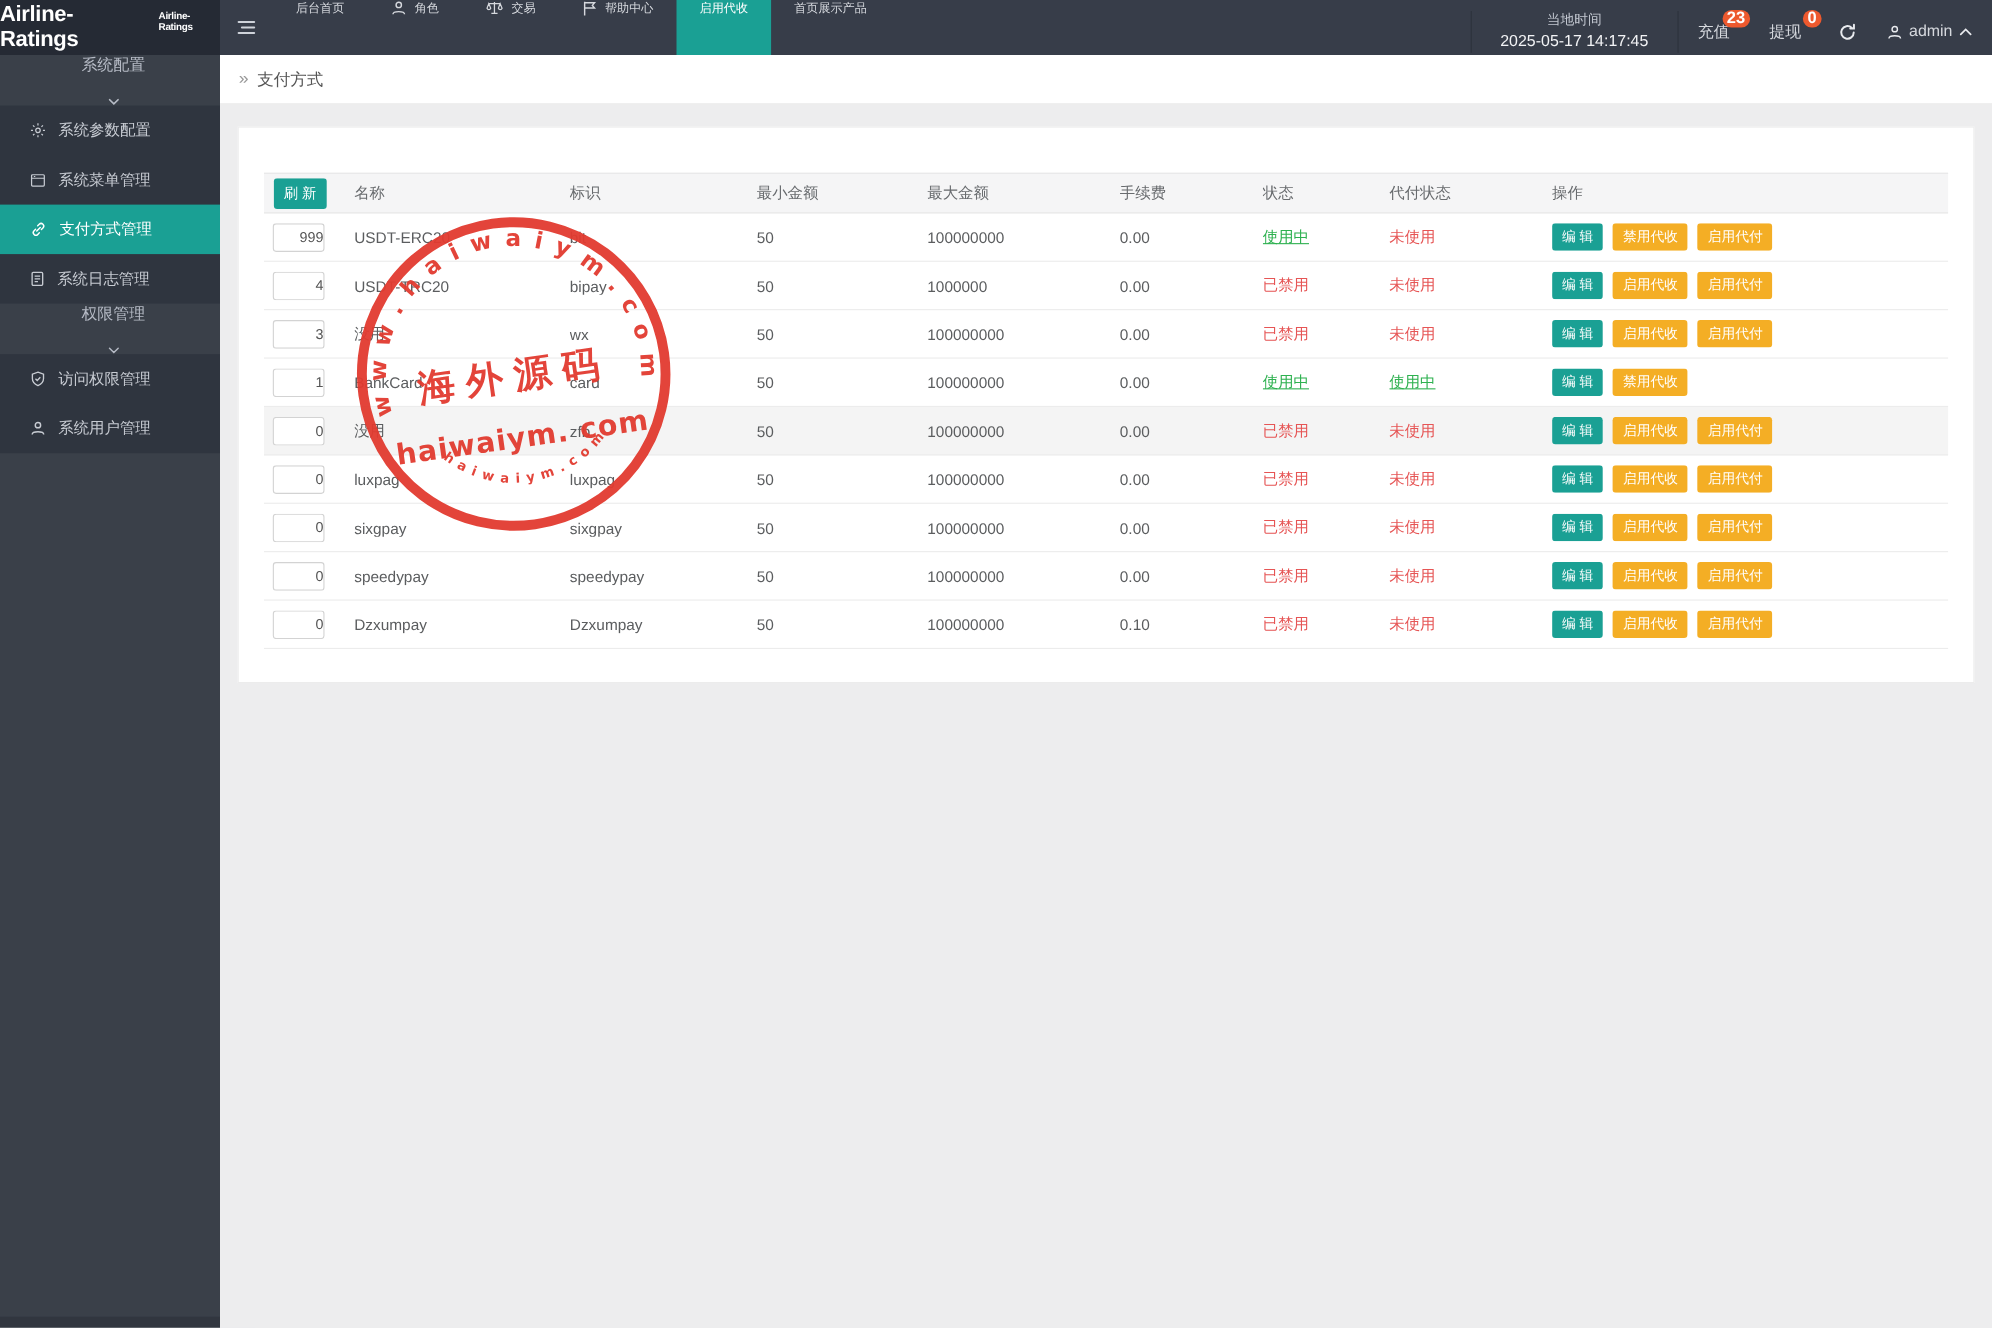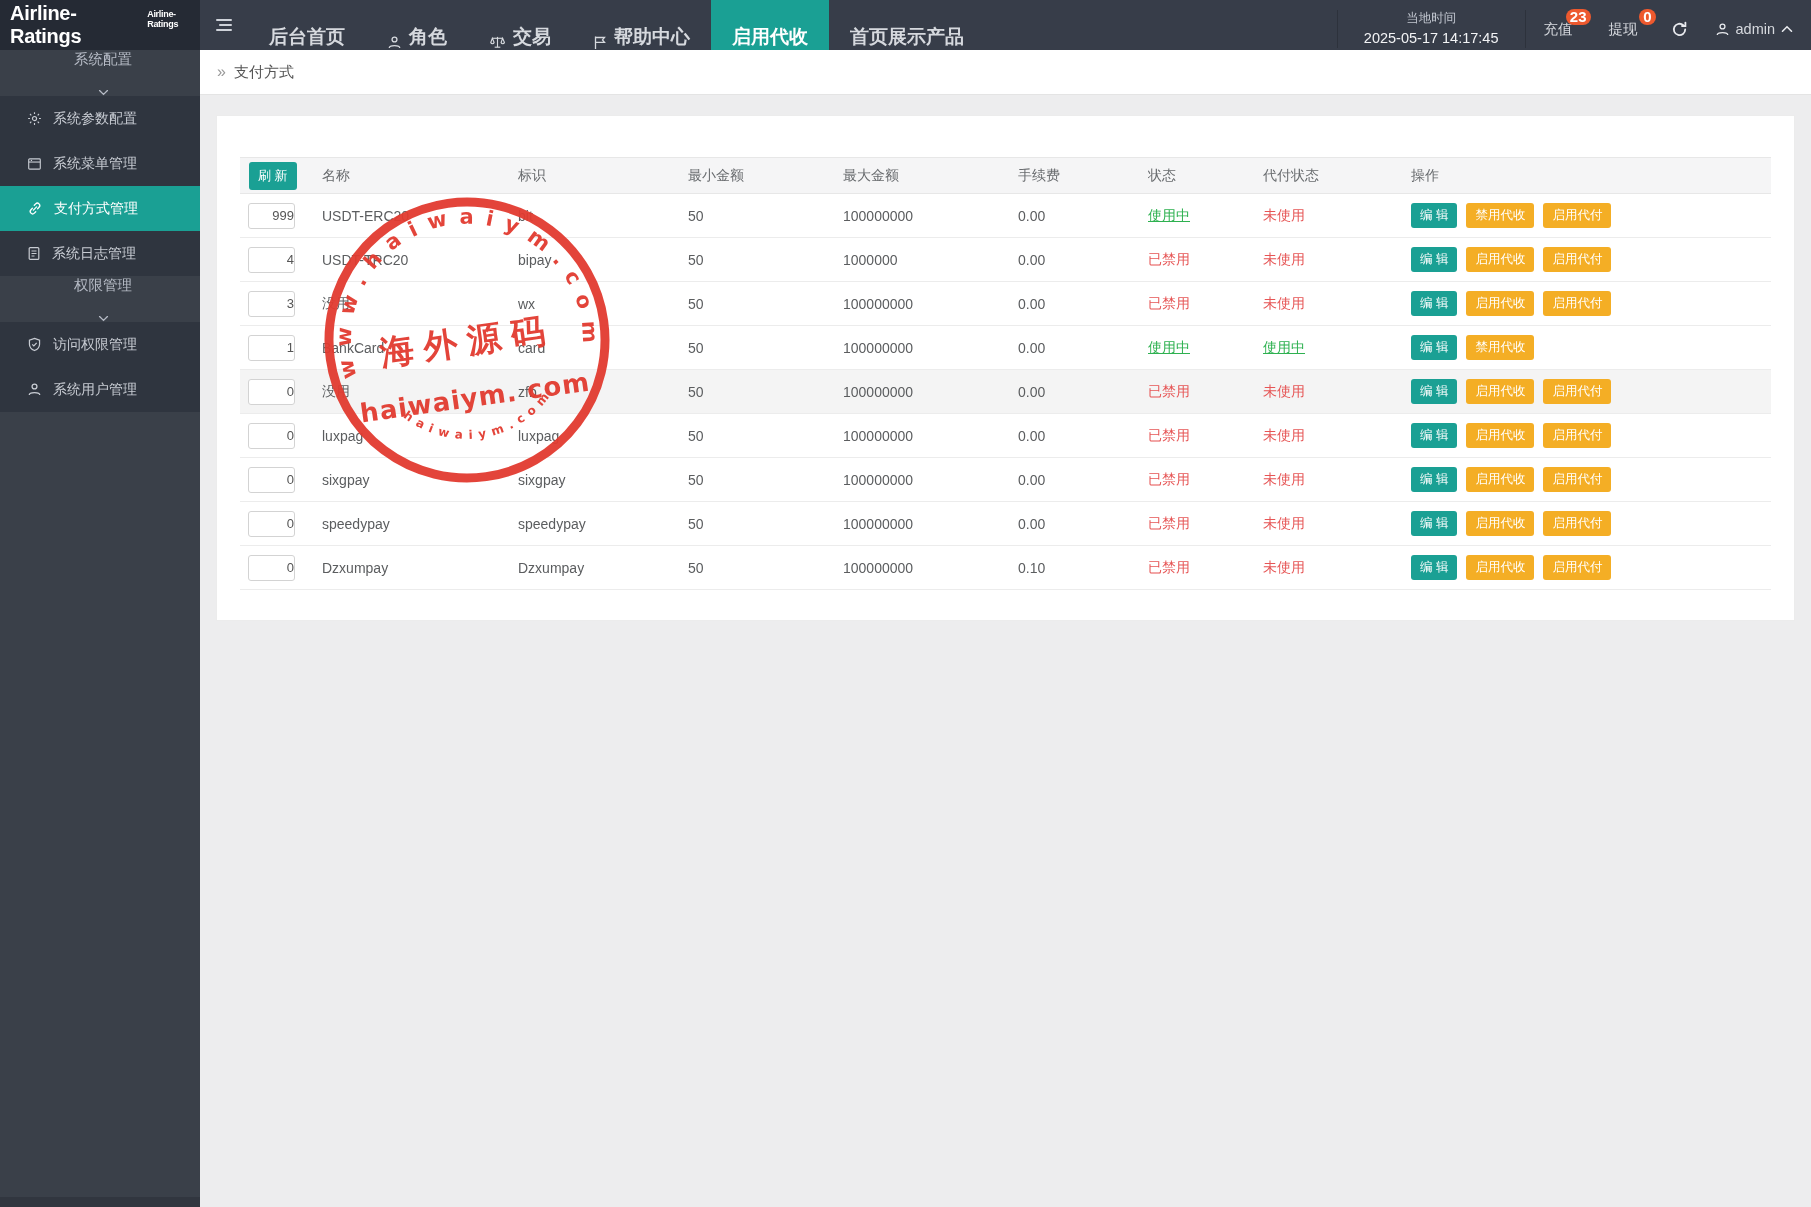--- a/index.html
+++ b/index.html
@@ -8,26 +8,26 @@
   }
   *{box-sizing:border-box; margin:0; padding:0;}
   html,body{width:1811px; height:1207px;}
   body{
     position:relative; overflow:hidden; background:#ededee;
     font-family:"Liberation Sans","DejaVu Sans",sans-serif;
   }
   
   .topbar{position:absolute; left:0; top:0; right:0; height:50px; background:#373d49;
     display:flex; align-items:stretch; color:#d6d9de; z-index:5;}
-  .logo{width:200px; background:#252a34; display:flex; align-items:center; padding-left:10px;
+  .logo{width:200px; background:#252a34; display:flex; align-items:center; 
     color:#fff; font-size:20px; font-weight:bold; letter-spacing:-0.3px; flex:none;gap:12px;}
   .logo sup{font-size:9px; font-weight:bold; margin-left:3px; align-self:flex-start; margin-top:9px;}
   .hamburger{width:48px; display:flex; align-items:center; justify-content:center; cursor:pointer;}
   .nav{display:flex; align-items:stretch;}
-  .nav-item{display:flex; align-items:flex-end; gap:7px; padding:0 21px; font-size:19px; cursor:pointer;font-weight:bold;}
+  .nav-item{display:flex; align-items:flex-start; gap:7px; padding:0 21px; font-size:11px; cursor:pointer;}
   .nav-item.active{background:var(--accent); color:#fff;}
   .icon{display:inline-flex; align-items:center; justify-content:center; line-height:0;}
   .top-right{margin-left:auto; display:flex; align-items:center; height:58px;}
   .time-block{text-align:center; padding:0 26px; border-left:1px solid #2d323c; border-right:1px solid #2d323c; line-height:1.3;}
   .time-label{font-size:12.5px; color:#c3c8d1;}
   .time-value{font-size:14.5px; color:#f2f3f5; margin-top:2px;}
   .top-link{position:relative; padding:0 18px; font-size:14.5px; height:50px; display:flex; align-items:center; cursor:pointer;}
   .badge{position:absolute; top:5px; right:0px; min-width:15px; height:16px; padding:0 4px;
     background:var(--badge); color:#fff; border-radius:9px; font-size:15px; line-height:16px; text-align:center; font-weight:bold;}
   .refresh-link{padding:0 15px; display:flex; align-items:center; cursor:pointer;}

